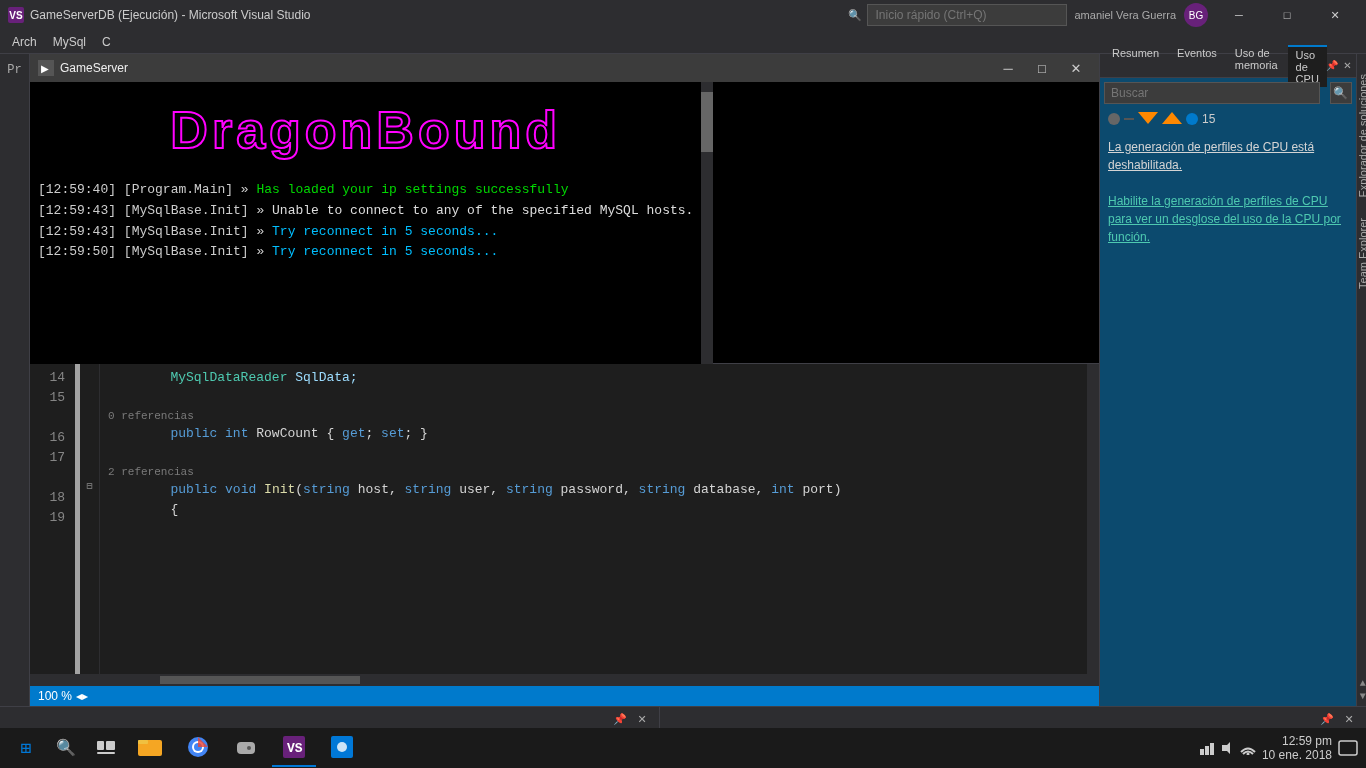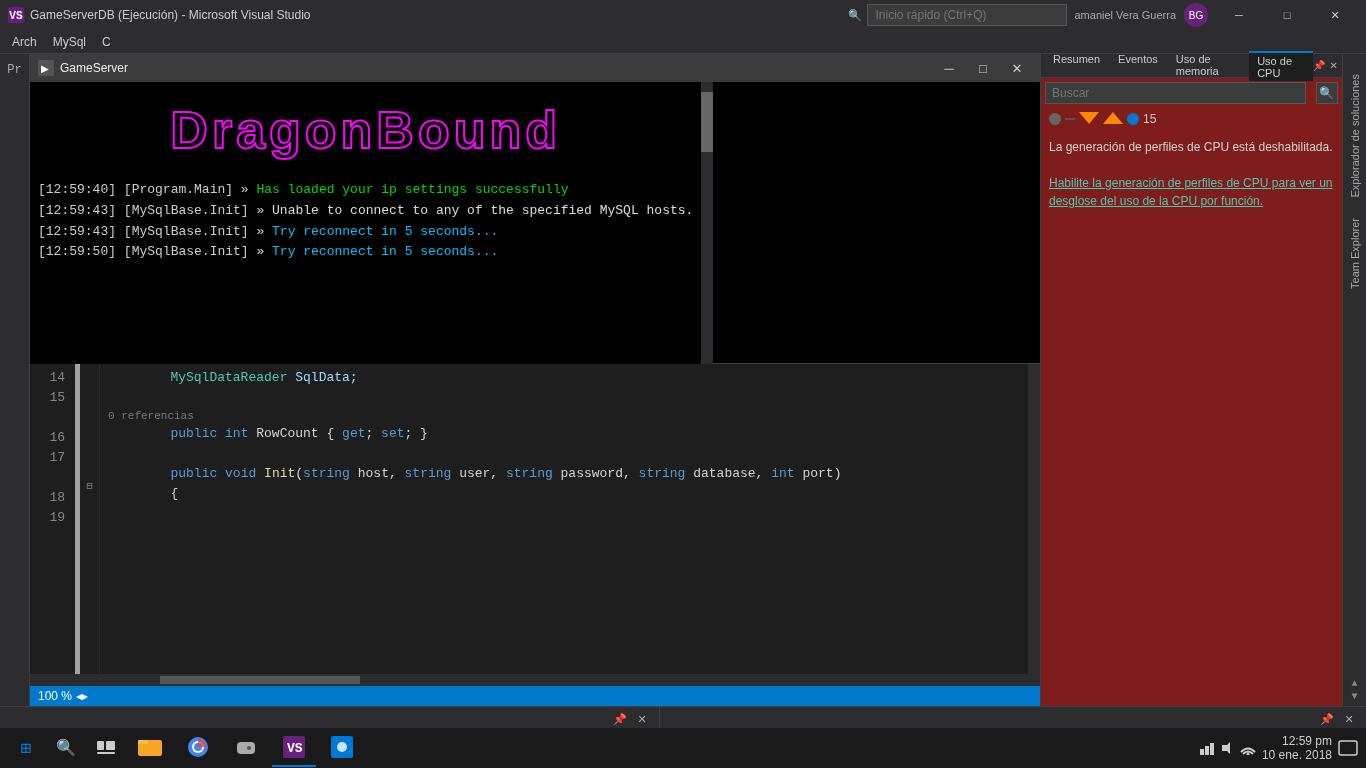--- a/index.html
+++ b/index.html
@@ -172,22 +172,22 @@
       display: flex;
       align-items: center;
       padding: 0 8px;
       font-size: 12px;
       color: white;
       font-family: 'Segoe UI', sans-serif;
     }
 
     
     .right-panel {
-      width: 326px;
-      background: #7f1d1d;
+      width: 267px;
+      background: #0c4a6e;
       display: flex;
       flex-direction: column;
       border-left: 1px solid #3f3f46;
     }
     .right-panel-header {
       height: 24px;
       background: #2d2d30;
       display: flex;
       align-items: center;
       padding: 0 4px;
@@ -222,21 +222,21 @@
       display: flex; align-items: center; justify-content: center;
       cursor: pointer; font-size: 12px;
     }
     .cpu-panel-content {
       flex: 1;
       padding: 8px;
       font-family: 'Segoe UI', sans-serif;
       font-size: 12px;
       color: #ccc;
     }
-    .cpu-disabled-msg { color: #d4d4d4; line-height: 1.5; margin-bottom: 8px; }
+    .cpu-disabled-msg { color: #d4d4d4; line-height: 1.5; margin-bottom: 8px; text-decoration: underline; }
     .cpu-link { color: #4ec9b0; cursor: pointer; text-decoration: underline; }
 
     
     .indicator-row {
       display: flex;
       gap: 4px;
       align-items: center;
       padding: 4px 8px;
     }
     .indicator-circle { width: 12px; height: 12px; border-radius: 50%; }
@@ -485,20 +485,23 @@
           <div style="height:16px;line-height:16px;display:flex;align-items:center;">
             <span class="ref-label">0 referencias</span>
           </div>
 
           <div class="code-line">
             <span class="kw-white">        </span><span class="kw-blue">public</span><span class="kw-white"> </span><span class="kw-blue">int</span><span class="kw-white"> RowCount { </span><span class="kw-blue">get</span><span class="kw-white">; </span><span class="kw-blue">set</span><span class="kw-white">; }</span>
           </div>
 
           <div class="code-line">&nbsp;</div>
 
+          <div style="height:16px;line-height:16px;display:flex;align-items:center;">
+            <span class="ref-label">2 referencias</span>
+          </div>
 
           <div class="code-line">
             <span class="kw-white">        </span><span class="kw-blue">public</span><span class="kw-white"> </span><span class="kw-blue">void</span><span class="kw-white"> </span><span class="kw-yellow">Init</span><span class="kw-white">(</span><span class="kw-blue">string</span><span class="kw-white"> host, </span><span class="kw-blue">string</span><span class="kw-white"> user, </span><span class="kw-blue">string</span><span class="kw-white"> password, </span><span class="kw-blue">string</span><span class="kw-white"> database, </span><span class="kw-blue">int</span><span class="kw-white"> port)</span>
           </div>
 
           <div class="code-line">
             <span class="kw-white">        {</span>
           </div>
         </div>
         <div class="code-scrollbar"></div>

